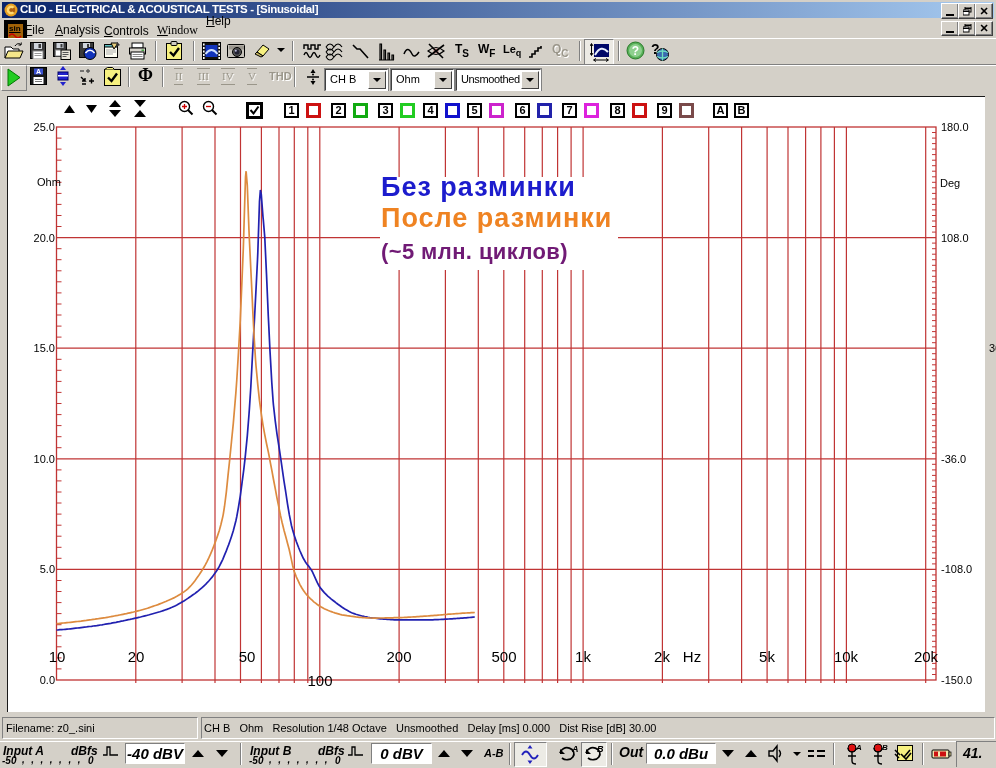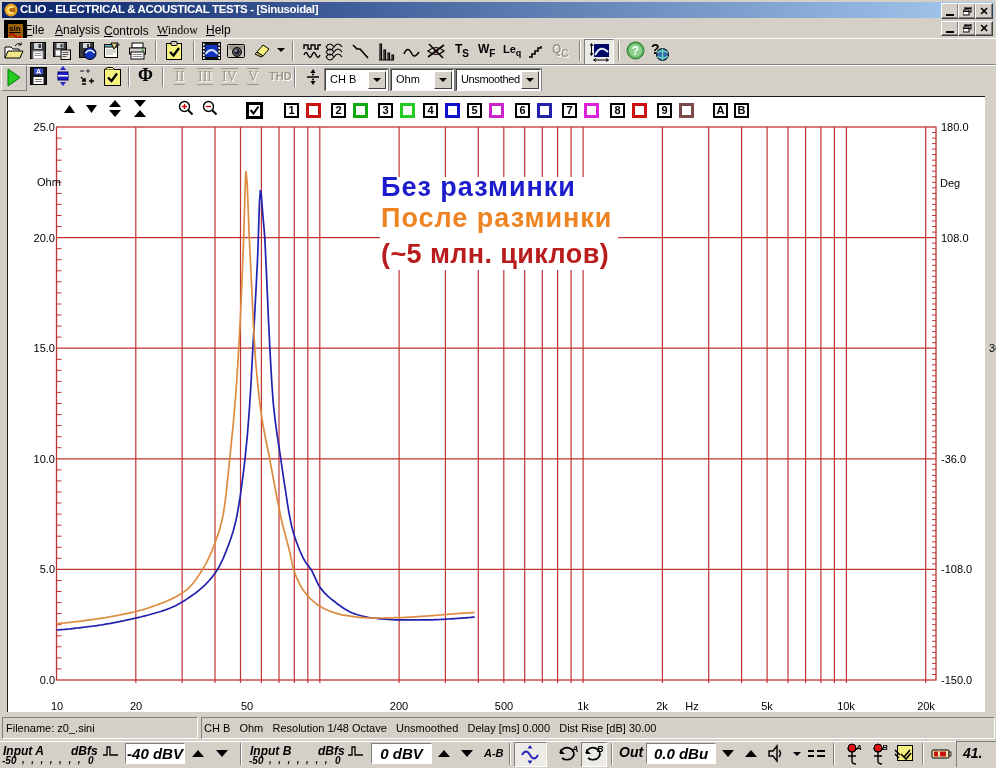--- a/index.html
+++ b/index.html
@@ -22,22 +22,22 @@
   .combo .txt{position:absolute;left:4px;top:3px;}
   .combo .dd{position:absolute;right:1px;top:1px;bottom:1px;width:16px;background:#d4d0c8;
     border-top:1px solid #fff;border-left:1px solid #fff;
     border-right:1px solid #404040;border-bottom:1px solid #404040;
     display:flex;align-items:center;justify-content:center;}
   .arr-d{width:0;height:0;border-left:4px solid transparent;border-right:4px solid transparent;border-top:4px solid #000;}
   .nbox{position:absolute;top:103px;width:11px;height:11px;border:2px solid #000;background:#fff;
     font-size:11px;font-weight:bold;text-align:center;line-height:11px;}
   .cbox{position:absolute;top:103px;width:9px;height:9px;background:#fff;}
   .lblY{position:absolute;font-size:11px;color:#000;}
-  .xlab{position:absolute;top:700px;font-size:11px;color:#000;transform:translateX(-50%);}
-  .dis{font-family:"Liberation Serif",serif;font-size:14px;line-height:15px;color:#9a968a;
+  .xlab{position:absolute;top:648px;font-size:15px;color:#000;transform:translateX(-50%);}
+  .dis{font-family:"Liberation Serif",serif;font-size:11px;line-height:15px;color:#9a968a;
     text-shadow:1px 1px 0 #fff;border-top:1px solid #9a968a;border-bottom:1px solid #9a968a;padding:0 1px;}
   .bbold{position:absolute;font-size:12px;font-weight:bold;color:#000;}
   .tri-u{position:absolute;width:0;height:0;border-left:6px solid transparent;border-right:6px solid transparent;border-bottom:7px solid #000;}
   .tri-d{position:absolute;width:0;height:0;border-left:6px solid transparent;border-right:6px solid transparent;border-top:7px solid #000;}
   .inbox{position:absolute;top:2px;height:19px;background:#fff;
     border-top:1px solid #808080;border-left:1px solid #808080;
     border-bottom:1px solid #fff;border-right:1px solid #fff;
     font-size:15px;font-weight:bold;text-align:center;line-height:20px;}
   .press{position:absolute;top:1px;width:31px;height:23px;background:#ecebe5;
     border-top:1px solid #808080;border-left:1px solid #808080;
@@ -75,21 +75,21 @@
 <div class="abs" style="left:4px;top:20px;width:15px;height:15px;background:#a16207;border:4px solid #000000;">
   <div style="position:absolute;left:1px;top:0px;font-size:8px;font-weight:bold;text-decoration:underline;">sin</div>
   <svg width="15" height="7" style="position:absolute;left:0;top:8px;">
       <path d="M1,4 Q4,0 7,4 T13,4" stroke="#cc0000" fill="none" stroke-width="1.3"></path>
     </svg>
 </div>
 <div class="abs" style="left:25px;top:23px;font-size:12px;"><u>F</u>ile</div>
 <div class="abs" style="left:55px;top:23px;font-size:12px;"><u>A</u>nalysis</div>
 <div class="abs" style="left:104px;top:24px;font-size:12px;"><u>C</u>ontrols</div>
 <div class="abs" style="left:157px;top:23px;font-size:12px;font-family:Liberation Serif, serif;"><u>W</u>indow</div>
-<div class="abs" style="left:206px;top:23px;font-size:12px;"><u>H</u>elp</div>
+<div class="abs" style="left:206px;top:14px;font-size:12px;"><u>H</u>elp</div>
 
 <div class="tbtn" style="left:941px;top:21px;height:13px;">
     <div style="width:8px;height:2px;background:#000;margin-top:6px;"></div>
   </div>
 <div class="tbtn" style="left:958px;top:21px;height:13px;">
   <svg width="9" height="9">
       <rect x="2" y="0" width="6" height="5" fill="none" stroke="#000"></rect>
       <rect x="2" y="1" width="6" height="1" fill="#000"></rect>
       <rect x="0" y="3" width="6" height="5" fill="#fff" stroke="#000"></rect>
       <rect x="0" y="4" width="6" height="1" fill="#000"></rect>
@@ -600,21 +600,21 @@
     <div class="xlab" style="left:583px;">1k</div>
     <div class="xlab" style="left:662px;">2k</div>
     <div class="xlab" style="left:767px;">5k</div>
     <div class="xlab" style="left:846px;">10k</div>
     <div class="xlab" style="left:926px;">20k</div>
     <div class="xlab" style="left:692px;">Hz</div>
   </div>
 
 <div class="abs" style="left:381px;top:172px;font-size:27px;font-weight:bold;color:#1c1ccd;letter-spacing:1.0px;">Без разминки</div>
 <div class="abs" style="left:381px;top:203px;font-size:27px;font-weight:bold;color:#ef8322;letter-spacing:1.0px;">После разминки</div>
-<div class="abs" style="left:381px;top:239px;font-size:27px;font-weight:bold;color:#b91c1c;letter-spacing:0.4px;">(~5 млн. циклов)</div>
+<div class="abs" style="left:381px;top:239px;font-size:22px;font-weight:bold;color:#701a75;letter-spacing:0.4px;">(~5 млн. циклов)</div>
 
 <div class="abs" style="left:0;top:712px;width:996px;height:29px;background:#d4d0c8;"></div>
 <div class="abs sunken" style="left:2px;top:717px;width:194px;height:20px;font-size:11px;">
   <div style="position:absolute;left:3px;top:4px;">Filename: z0_.sini</div>
   </div>
 <div class="abs sunken" style="left:201px;top:717px;width:792px;height:20px;font-size:11px;">
   <div style="position:absolute;left:2px;top:4px;white-space:pre;">CH B   Ohm   Resolution 1/48 Octave   Unsmoothed   Delay [ms] 0.000   Dist Rise [dB] 30.00</div>
   </div>
 
 <div class="abs" style="left:0;top:741px;width:996px;height:27px;background:#d4d0c8;border-top:1px solid #fff;"></div>

